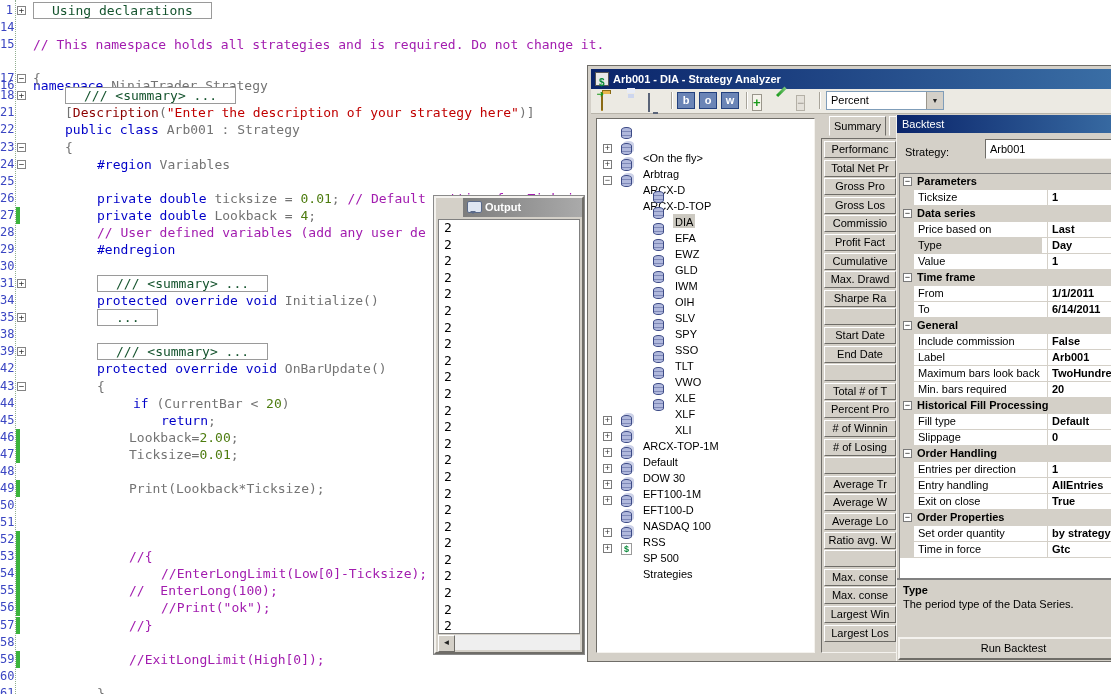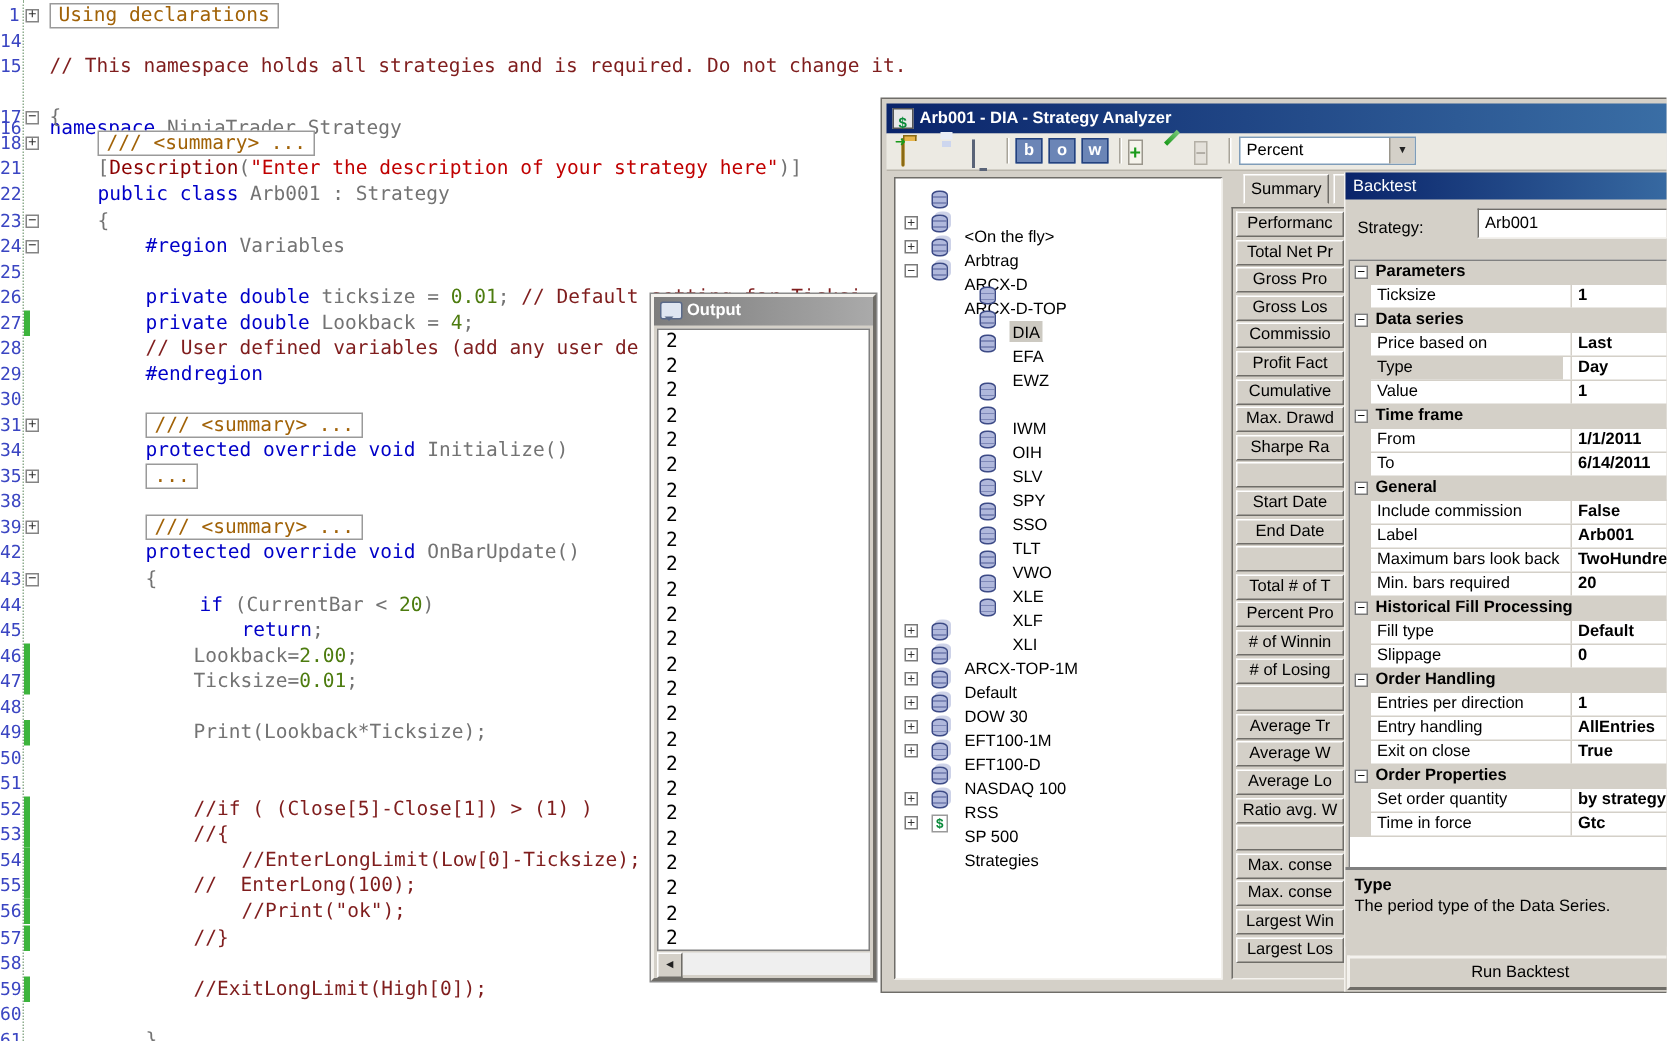--- a/index.html
+++ b/index.html
@@ -8,28 +8,28 @@
   
   #editor{position:absolute;inset:0;background:#fff;}
   #gutter-divider{position:absolute;left:15px;top:0;bottom:0;border-left:1px dotted #8fae8f;}
   .code-row{position:absolute;left:0;right:0;height:17px;font-family:"DejaVu Sans Mono",monospace;
             font-size:13px;line-height:17px;white-space:pre;}
   .ln{position:absolute;left:0;width:13px;text-align:right;color:#3a45c2;font-size:12px;}
   .chbar{position:absolute;left:16px;top:0;width:4px;height:17px;background:#3cb43c;}
   .fold{position:absolute;left:17px;top:4px;width:9px;height:9px;background:#fff;border:1px solid #848484;
         font-size:9px;line-height:7px;text-align:center;color:#333;box-sizing:border-box;}
   .codetxt{position:absolute;top:0;}
-  .kw{color:#0000c8;} .com{color:#7f1d1d;} .num{color:#4d7c0f;} .str{color:#c00000;}
+  .kw{color:#0000c8;} .com{color:#a21caf;} .num{color:#4d7c0f;} .str{color:#c00000;}
   .attr{color:#8b0000;} .pl{color:#737373;}
-  .cbox{border:1px solid #9a9a9a;color:#a16207;background:#fff;padding:0 5px;}
+  .cbox{border:1px solid #9a9a9a;color:#14532d;background:#fff;padding:0 18px;}
   
   #output-win{position:absolute;left:434px;top:196px;width:146px;height:454px;background:#d4d0c8;
               border:2px solid;border-color:#f4f2ee #6f6d68 #6f6d68 #f4f2ee;box-shadow:0 0 0 1px #8a8a8a;z-index:10;}
   #output-title{height:19px;background:linear-gradient(90deg,#7d7d7d,#aaaaaa);color:#fff;font-weight:bold;
-                font-size:11px;line-height:19px;padding-left:22px;position:relative;}
+                font-size:11px;line-height:19px;padding-left:22px;position:relative;margin-left:27px;}
   #output-title .bubble{position:absolute;left:4px;top:3px;width:13px;height:10px;background:#dfe6f2;
                 border:1px solid #5a6a8a;border-radius:2px;}
   #output-title .bubble:after{content:"";position:absolute;left:2px;top:9px;border:3px solid transparent;
                 border-top-color:#5a6a8a;}
   #output-body{position:absolute;left:2px;top:21px;right:2px;bottom:18px;background:#fff;
                border:1px solid #808080;overflow:hidden;}
   .outline{font-family:"DejaVu Sans Mono",monospace;font-size:13px;line-height:16.6px;padding-left:5px;color:#000;}
   #output-hscroll{position:absolute;left:2px;right:2px;bottom:2px;height:15px;background:#efefef;}
   #output-hscroll .arr{position:absolute;left:0;top:0;width:15px;height:15px;background:#d4d0c8;
         border:1px solid;border-color:#fff #6f6d68 #6f6d68 #fff;font-size:8px;line-height:13px;text-align:center;color:#222;}
@@ -150,21 +150,21 @@
       <div class="code-row" style="top: 360.47px;"><div class="ln">42</div><div class="codetxt" style="left: 97px;"><span class="kw">protected override void</span><span class="pl"> OnBarUpdate()</span></div></div>
       <div class="code-row" style="top: 377.54px;"><div class="ln">43</div><div class="fold">−</div><div class="codetxt" style="left: 97px;"><span class="pl">{</span></div></div>
       <div class="code-row" style="top: 394.61px;"><div class="ln">44</div><div class="codetxt" style="left: 133px;"><span class="kw">if</span><span class="pl"> (CurrentBar &lt; </span><span class="num">20</span><span class="pl">)</span></div></div>
       <div class="code-row" style="top: 411.68px;"><div class="ln">45</div><div class="codetxt" style="left: 161px;"><span class="kw">return</span><span class="pl">;</span></div></div>
       <div class="code-row" style="top: 428.75px;"><div class="ln">46</div><div class="chbar"></div><div class="codetxt" style="left: 129px;"><span class="pl">Lookback=</span><span class="num">2.00</span><span class="pl">;</span></div></div>
       <div class="code-row" style="top: 445.82px;"><div class="ln">47</div><div class="chbar"></div><div class="codetxt" style="left: 129px;"><span class="pl">Ticksize=</span><span class="num">0.01</span><span class="pl">;</span></div></div>
       <div class="code-row" style="top: 462.89px;"><div class="ln">48</div><div class="codetxt" style="left: 33px;"></div></div>
       <div class="code-row" style="top: 479.96px;"><div class="ln">49</div><div class="chbar"></div><div class="codetxt" style="left: 129px;"><span class="pl">Print(Lookback*Ticksize);</span></div></div>
       <div class="code-row" style="top: 497.03px;"><div class="ln">50</div><div class="codetxt" style="left: 33px;"></div></div>
       <div class="code-row" style="top: 514.1px;"><div class="ln">51</div><div class="codetxt" style="left: 33px;"></div></div>
-      <div class="code-row" style="top: 531.17px;"><div class="ln">52</div><div class="chbar"></div><div class="codetxt" style="left: 129px;"><span class="com">//if ( (Close[5]-Close[1]) &gt; (1) )</span></div></div>
+      <div class="code-row" style="top: 531.17px;"><div class="ln">52</div><div class="chbar"></div></div>
       <div class="code-row" style="top: 548.24px;"><div class="ln">53</div><div class="chbar"></div><div class="codetxt" style="left: 129px;"><span class="com">//{</span></div></div>
       <div class="code-row" style="top: 565.31px;"><div class="ln">54</div><div class="chbar"></div><div class="codetxt" style="left: 161px;"><span class="com">//EnterLongLimit(Low[0]-Ticksize);</span></div></div>
       <div class="code-row" style="top: 582.38px;"><div class="ln">55</div><div class="chbar"></div><div class="codetxt" style="left: 129px;"><span class="com">//  EnterLong(100);</span></div></div>
       <div class="code-row" style="top: 599.45px;"><div class="ln">56</div><div class="chbar"></div><div class="codetxt" style="left: 161px;"><span class="com">//Print("ok");</span></div></div>
       <div class="code-row" style="top: 616.52px;"><div class="ln">57</div><div class="chbar"></div><div class="codetxt" style="left: 129px;"><span class="com">//}</span></div></div>
       <div class="code-row" style="top: 633.59px;"><div class="ln">58</div><div class="codetxt" style="left: 33px;"></div></div>
       <div class="code-row" style="top: 650.66px;"><div class="ln">59</div><div class="chbar"></div><div class="codetxt" style="left: 129px;"><span class="com">//ExitLongLimit(High[0]);</span></div></div>
       <div class="code-row" style="top: 667.73px;"><div class="ln">60</div><div class="codetxt" style="left: 33px;"></div></div>
       <div class="code-row" style="top: 684.8px;"><div class="ln">61</div><div class="codetxt" style="left: 97px;"><span class="pl">}</span></div></div>
     </div>
@@ -255,20 +255,24 @@
           <div class="tico-db" style="left: 56px;"></div>
           <div class="tlabel sel" style="left: 76px;">DIA</div>
         </div>
         <div class="trow" style="top: 86px; text-align: center;">
           <div class="tico-db" style="left: 56px;"></div>
           <div class="tlabel" style="left: 76px;">EFA</div>
         </div>
         <div class="trow" style="top: 102px;">
           <div class="tico-db" style="left: 56px;"></div>
           <div class="tlabel" style="left: 76px;">EWZ</div>
+        </div>
+        <div class="trow" style="top: 118px;">
+          <div class="tico-db" style="left: 56px;"></div>
+          <div class="tlabel" style="left: 76px;">GLD</div>
         </div>
         <div class="trow" style="top: 134px;">
           <div class="tico-db" style="left: 56px;"></div>
           <div class="tlabel" style="left: 76px;">IWM</div>
         </div>
         <div class="trow" style="top: 150px;">
           <div class="tico-db" style="left: 56px;"></div>
           <div class="tlabel" style="left: 76px;">OIH</div>
         </div>
         <div class="trow" style="top: 166px;">

